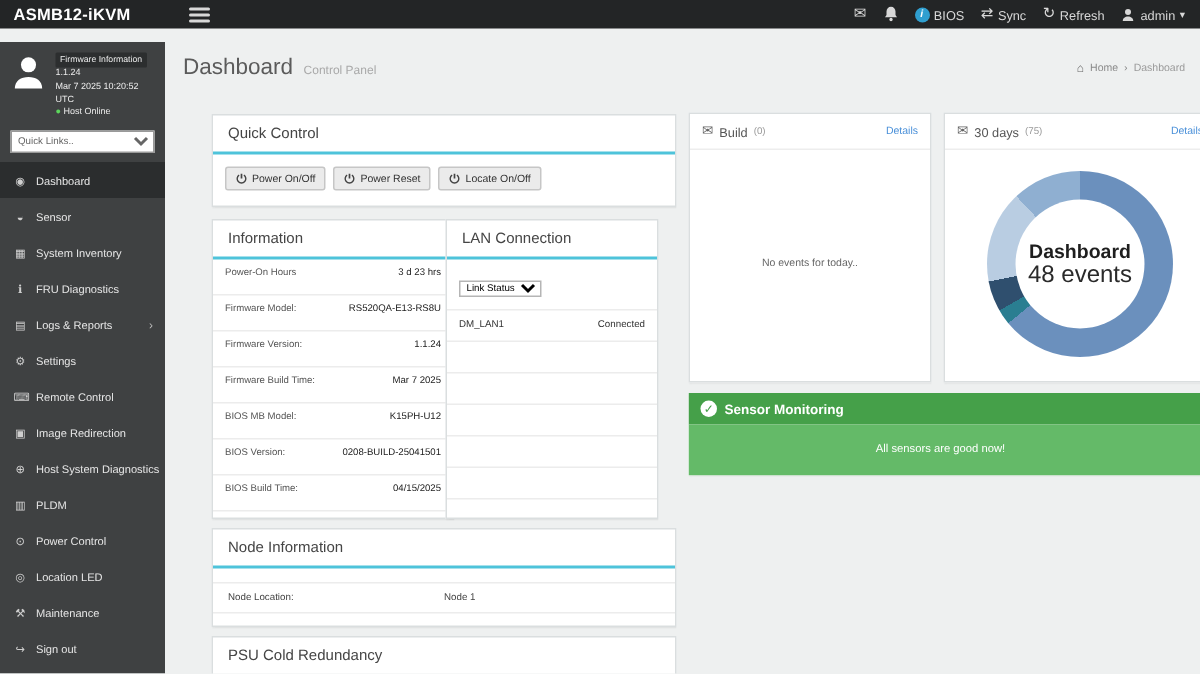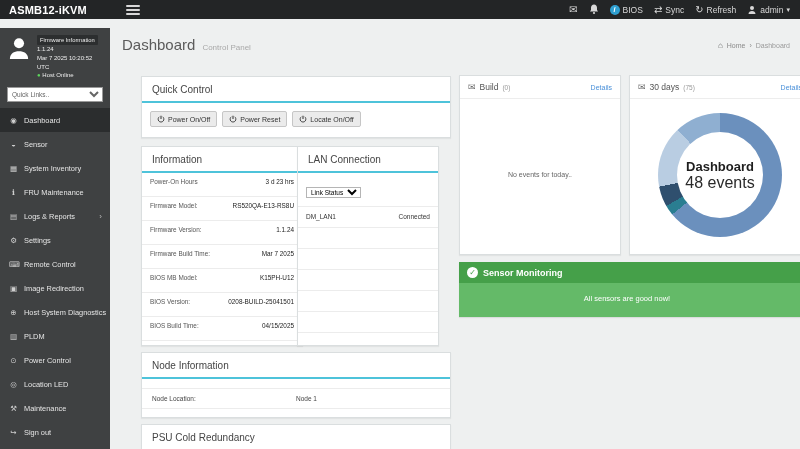--- a/index.html
+++ b/index.html
@@ -161,21 +161,21 @@
   <div class="nav-item">
     <span class="nav-ic">◒</span>
     <span>Sensor</span>
   </div>
   <div class="nav-item">
     <span class="nav-ic">▦</span>
     <span>System Inventory</span>
   </div>
   <div class="nav-item">
     <span class="nav-ic">ℹ</span>
-    <span>FRU Maintenance</span>
+    <span>FRU Diagnostics</span>
   </div>
   <div class="nav-item">
     <span class="nav-ic">▤</span>
     <span>Logs &amp; Reports</span>
     <span class="nav-chevron">›</span>
   </div>
   <div class="nav-item">
     <span class="nav-ic">⚙</span>
     <span>Settings</span>
   </div>

